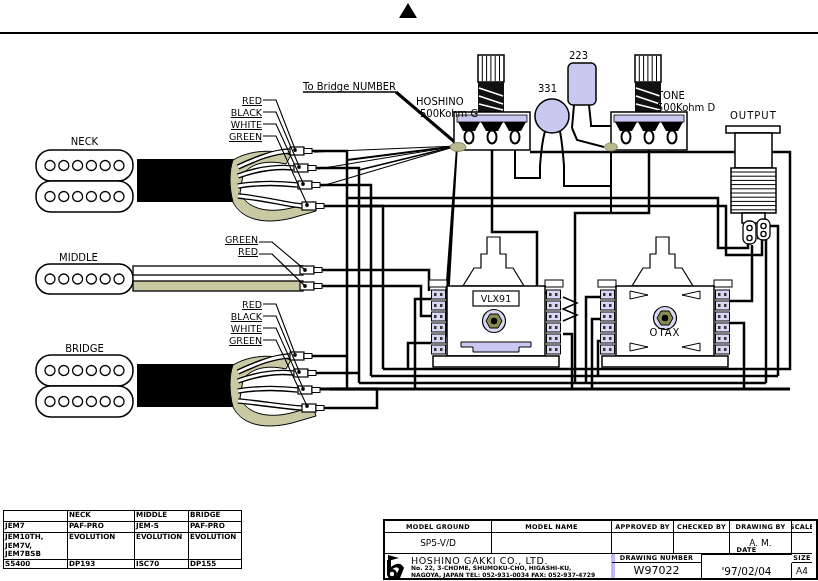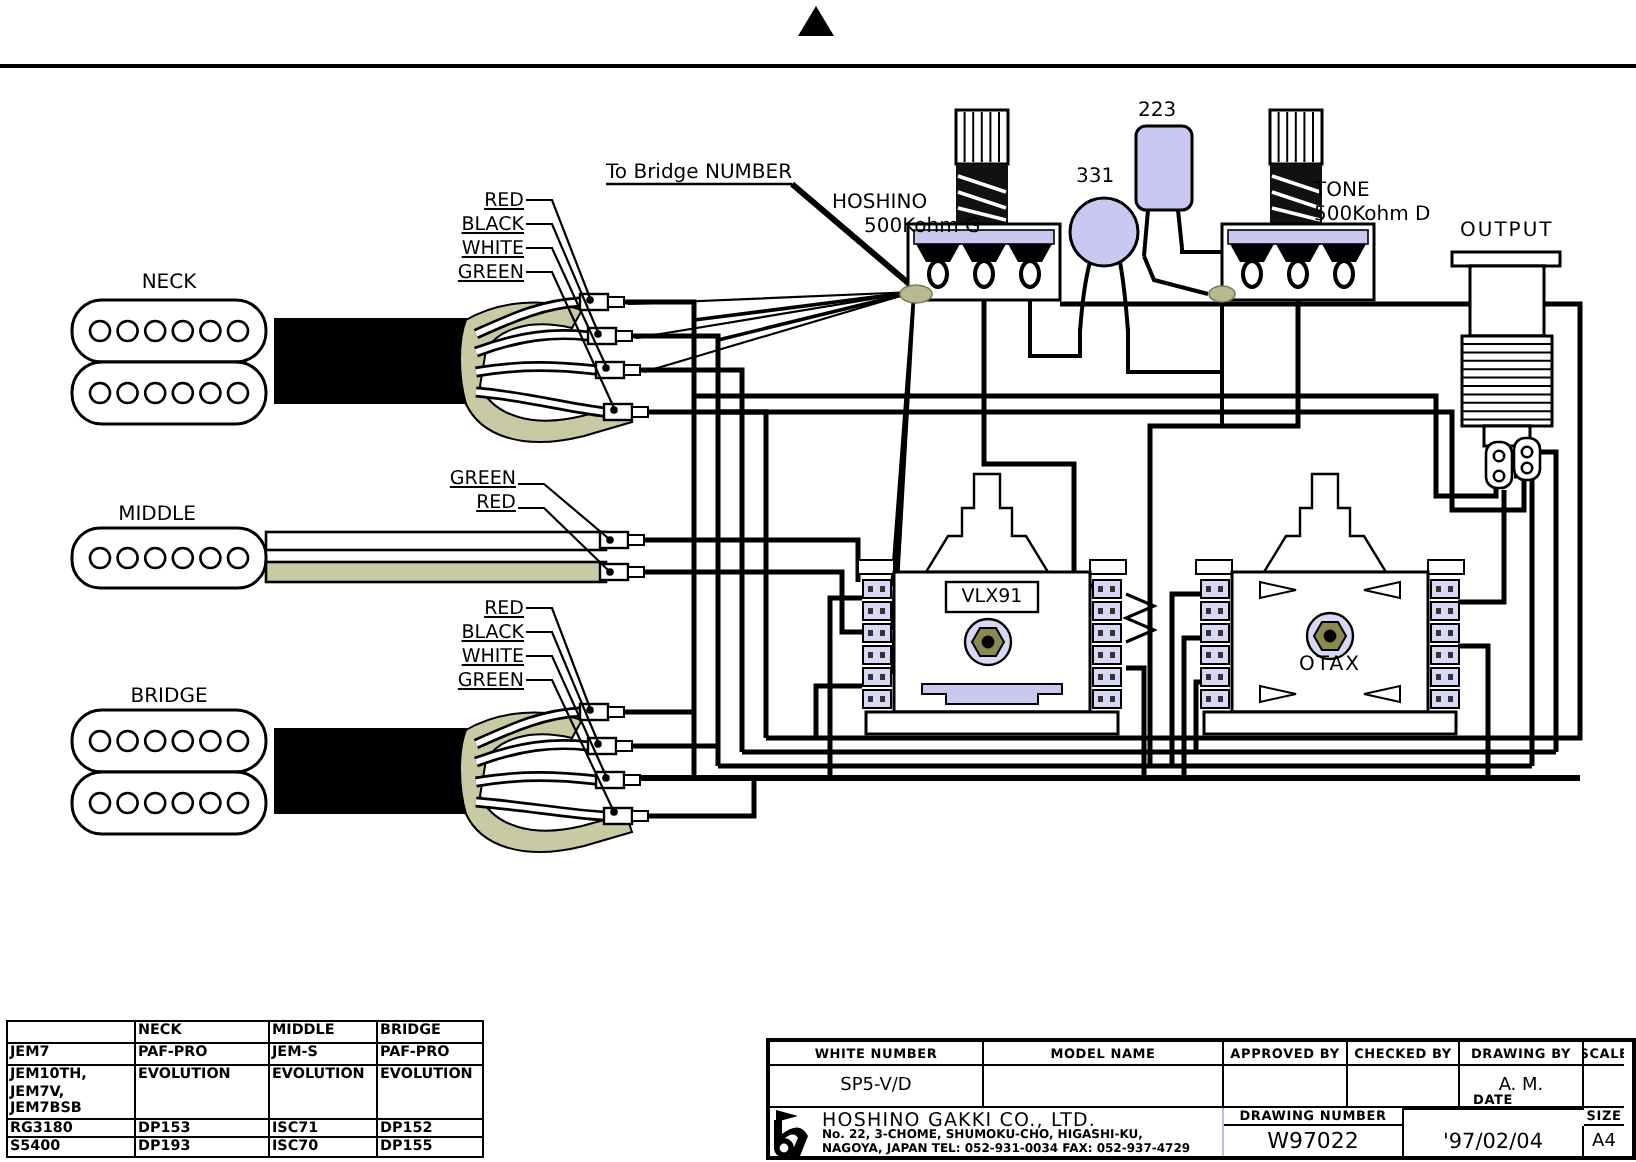--- a/index.html
+++ b/index.html
@@ -13,21 +13,21 @@
   
   #ptable{position:absolute;left:3px;top:510px;border-collapse:collapse;table-layout:fixed;}
   #ptable td{border:1px solid #000;font:bold 7.2px "DejaVu Sans",sans-serif;
              padding:0 1px;vertical-align:top;overflow:hidden;line-height:8.5px;}
   
   #tblock{position:absolute;left:383px;top:519px;width:431px;height:57px;border:2px solid #000;}
   #tblock .cell{position:absolute;border-right:1px solid #000;border-bottom:1px solid #000;
                 font:bold 6.5px "DejaVu Sans",sans-serif;text-align:center;overflow:hidden;}
   #tblock .val{font:9px "DejaVu Sans",sans-serif;display:flex;align-items:center;justify-content:center;}
   #tblock .hdr{display:flex;align-items:center;justify-content:center;letter-spacing:.3px;}
-  .company{position:absolute;left:0;top:33px;width:226px;height:24px;border-right:1px solid #c4b5fd;}
+  .company{position:absolute;left:0;top:33px;width:226px;height:24px;border-right:4px solid #c4b5fd;}
   .company .nm{position:absolute;left:26px;top:1px;font:9.5px "DejaVu Sans",sans-serif;letter-spacing:.6px;}
   .company .ad{position:absolute;left:26px;top:11px;font:bold 6px "DejaVu Sans",sans-serif;line-height:6.5px;white-space:nowrap;}
   .tri{position:absolute;left:399px;top:3px;width:0;height:0;
        border-left:9px solid transparent;border-right:9px solid transparent;border-bottom:15px solid #000;}
   .topline{position:absolute;left:0;top:32px;width:818px;height:2px;background:#000;}
 </style>
 </head>
 <body>
 
 <div id="page">
@@ -407,21 +407,21 @@
           <rect x="724" y="337" width="2.5" height="3" fill="#333"></rect>
           <rect x="715.5" y="345" width="14" height="9" fill="#d8d8f4" stroke="#000" stroke-width="1"></rect>
           <rect x="718" y="348" width="2.5" height="3" fill="#333"></rect>
           <rect x="724" y="348" width="2.5" height="3" fill="#333"></rect>
         </g>
     </g>
   </svg>
 
   <div class="lbl" style="left:303px;top:81px">To Bridge NUMBER</div>
   <div class="lbl" style="left:416px;top:96px">HOSHINO</div>
-  <div class="lbl" style="left:432px;top:108px">500Kohm G</div>
+  <div class="lbl" style="left:420px;top:108px">500Kohm G</div>
   <div class="lbl" style="left:538px;top:83px">331</div>
   <div class="lbl" style="left:569px;top:50px">223</div>
   <div class="lbl" style="left:657px;top:90px">TONE</div>
   <div class="lbl" style="left:657px;top:102px">500Kohm D</div>
   <div class="lbl" style="left:730px;top:110px;letter-spacing:1px">OUTPUT</div>
   <div class="lbl ctr" style="left:36px;top:136px;width:97px">NECK</div>
   <div class="lbl ctr" style="left:30px;top:252px;width:97px">MIDDLE</div>
   <div class="lbl ctr" style="left:36px;top:343px;width:97px">BRIDGE</div>
 
   <div class="lbl sm rt" style="left:212px;top:95px;width:50px">RED</div>
@@ -452,36 +452,30 @@
       <td>JEM-S</td>
       <td>PAF-PRO</td>
     </tr>
     <tr style="height:18px">
       <td>JEM10TH, JEM7V, JEM7BSB</td>
       <td>EVOLUTION</td>
       <td>EVOLUTION</td>
       <td>EVOLUTION</td>
     </tr>
     <tr style="height:9px">
-      <td>RG3180</td>
-      <td>DP153</td>
-      <td>ISC71</td>
-      <td>DP152</td>
-    </tr>
-    <tr style="height:9px">
       <td>S5400</td>
       <td>DP193</td>
       <td>ISC70</td>
       <td>DP155</td>
     </tr>
   </tbody>
     </table>
 
   <div id="tblock">
-    <div class="cell hdr" style="left:0;top:0;width:106px;height:11px">WHITE NUMBER</div>
+    <div class="cell hdr" style="left:0;top:0;width:106px;height:11px">MODEL GROUND</div>
     <div class="cell hdr" style="left:107px;top:0;width:119px;height:11px">MODEL NAME</div>
     <div class="cell hdr" style="left:227px;top:0;width:61px;height:11px">APPROVED BY</div>
     <div class="cell hdr" style="left:289px;top:0;width:55px;height:11px">CHECKED BY</div>
     <div class="cell hdr" style="left:345px;top:0;width:61px;height:11px">DRAWING BY</div>
     <div class="cell hdr" style="left:407px;top:0;width:20px;height:11px;border-right:none">SCALE</div>
 
     <div class="cell val" style="left:0;top:12px;width:106px;height:20px">SP5-V/D</div>
     <div class="cell val" style="left:107px;top:12px;width:119px;height:20px"></div>
     <div class="cell val" style="left:227px;top:12px;width:61px;height:20px"></div>
     <div class="cell val" style="left:289px;top:12px;width:55px;height:20px"></div>

